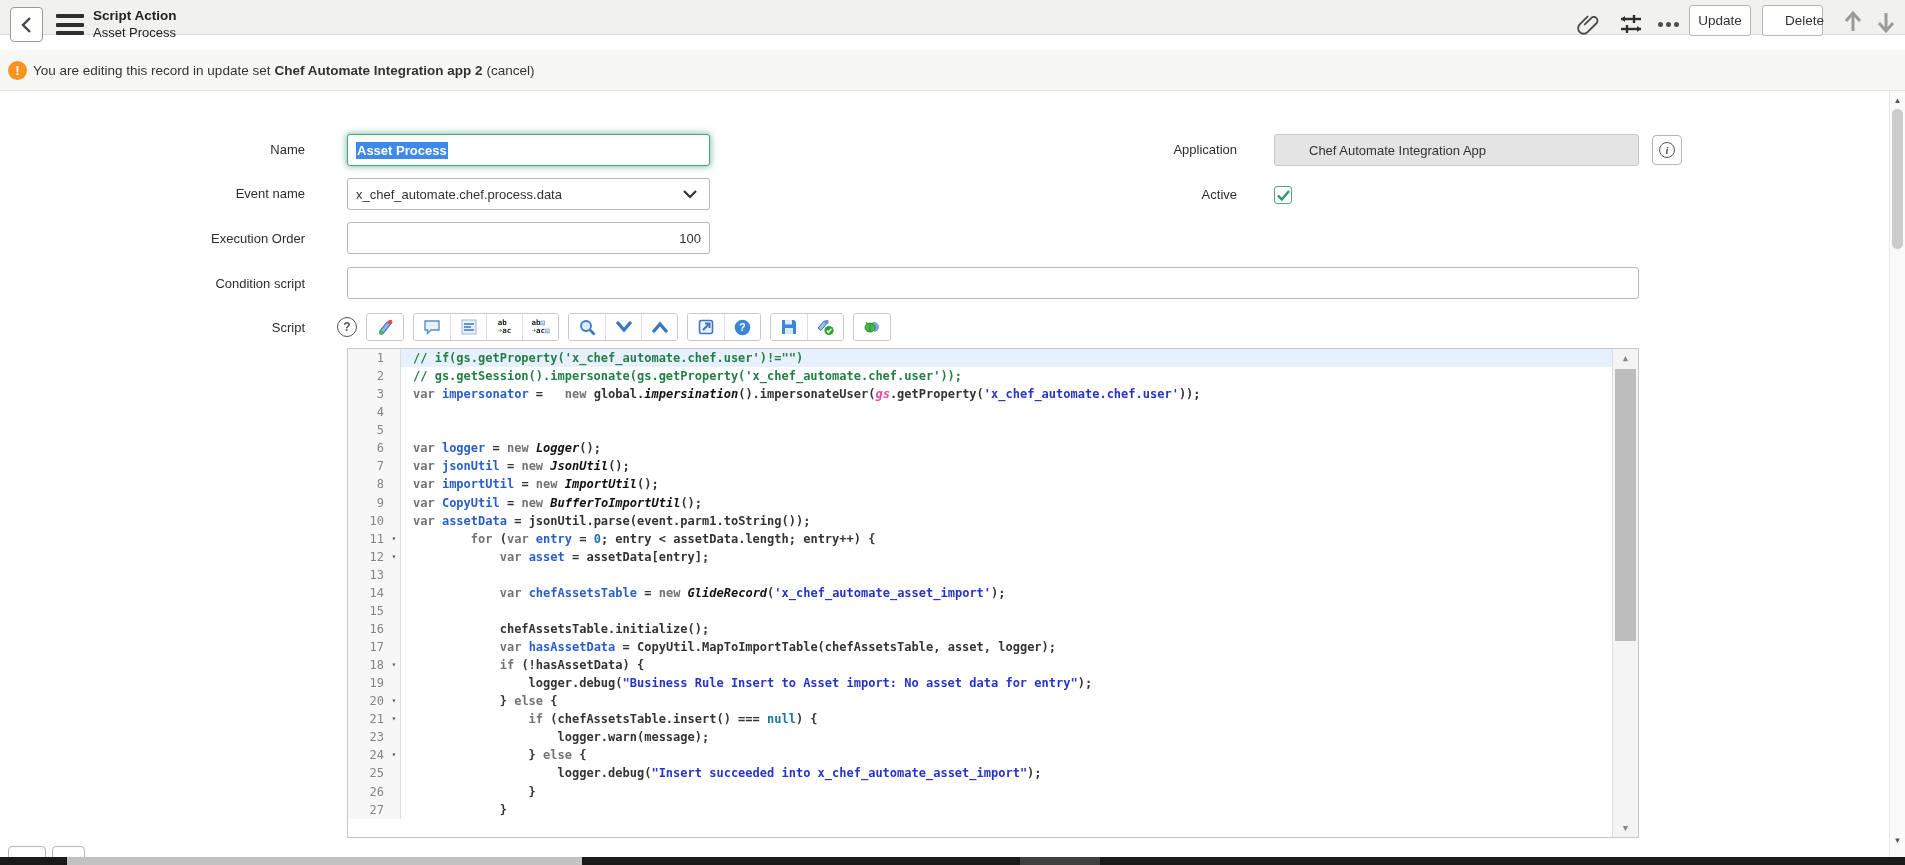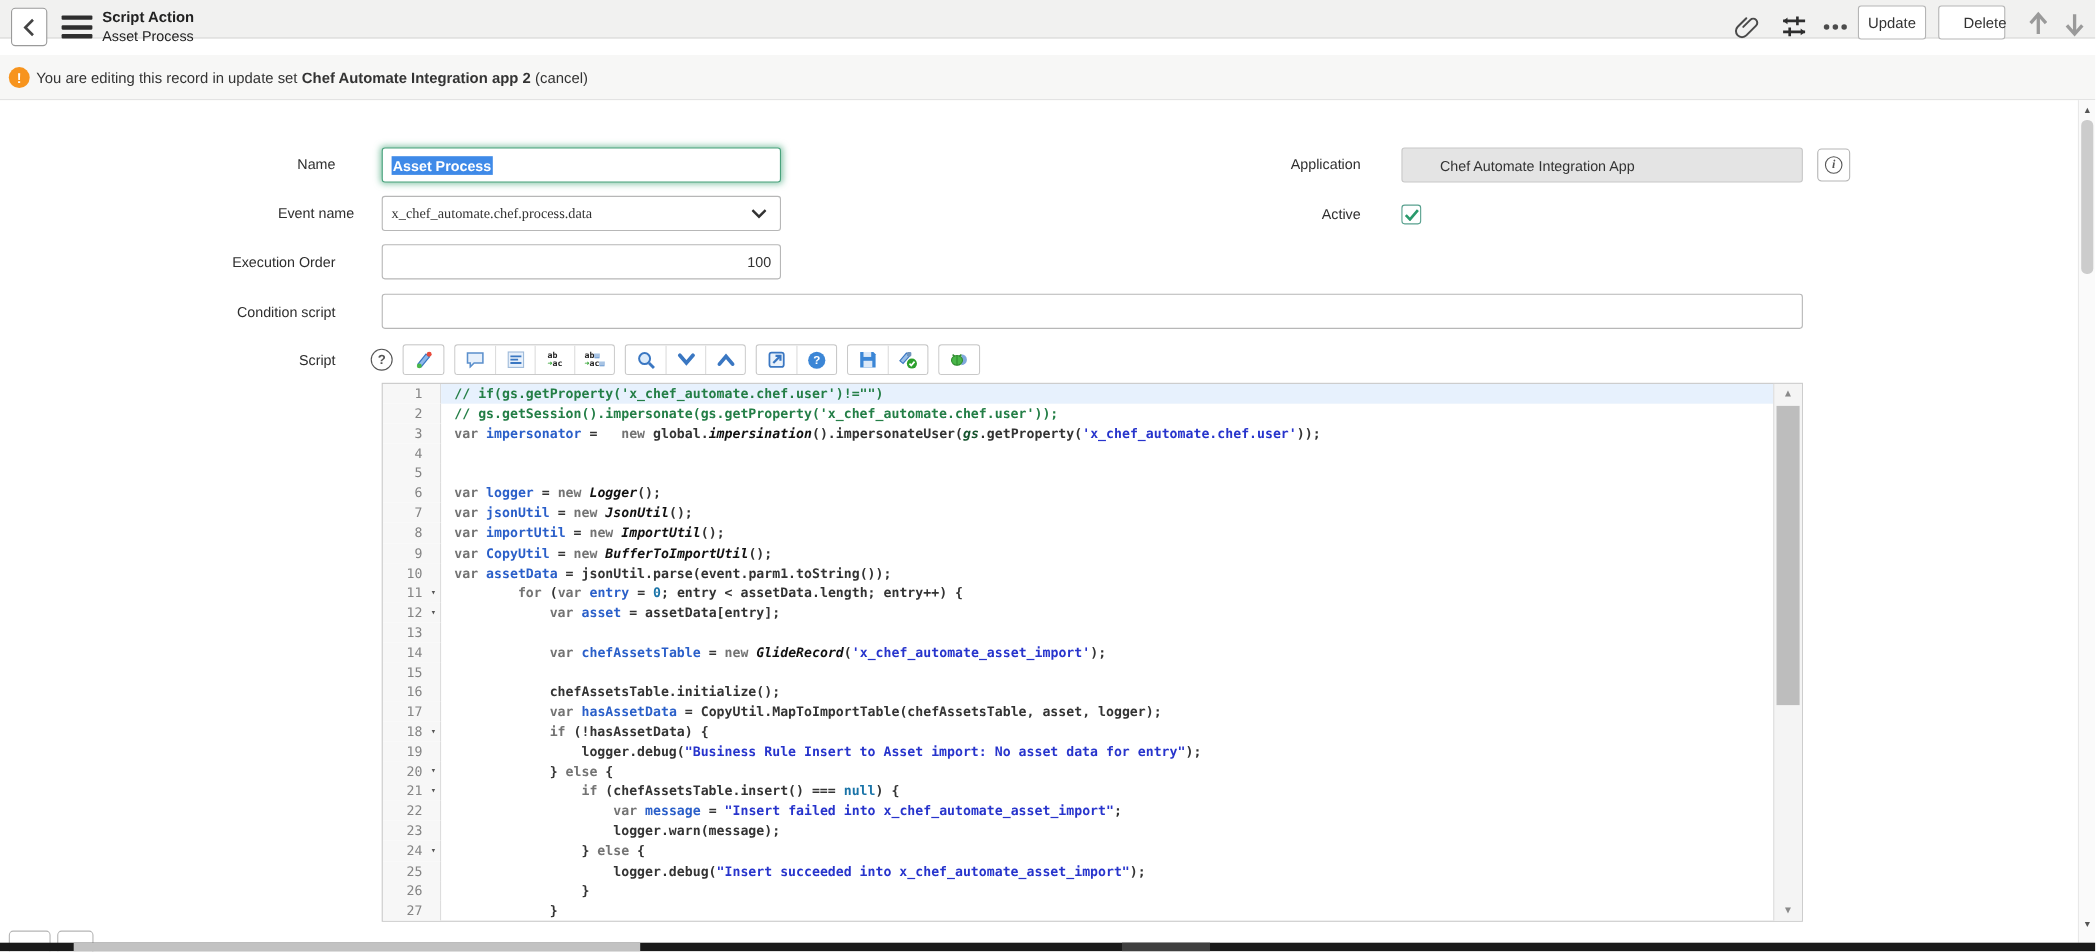--- a/index.html
+++ b/index.html
@@ -56,21 +56,21 @@
   .ed-num { flex:1; text-align:right; padding-right:4px; }
   .ed-fold { flex:0 0 12px; font-size:8px; color:#555; text-align:center; line-height:18px; }
   .ed-code { flex:1; white-space:pre; padding-left:12px; color:#333; }
   .ed-row.active .ed-code { background:#e7f1fd; }
   .tk-c { color:#237e46; }
   .tk-k { color:#737373; }
   .tk-v { color:#2a5fc9; }
   .tk-s { color:#2734cc; }
   .tk-a { color:#1a74a8; }
   .tk-d { color:#111; font-style:italic; }
-  .tk-g { color:#14532d; font-style:italic; }
+  .tk-g { color:#ec4899; font-style:italic; }
   .tk-p { color:#333; }
   .ed-scroll { position:absolute; top:0; right:0; width:26px; height:488px; background:#f4f4f4; border-left:1px solid #ddd; }
   .ed-sb-up, .ed-sb-down { position:absolute; left:0; width:25px; height:18px; display:flex; align-items:center; justify-content:center; font-size:9px; color:#8a8a8a; cursor:pointer; }
   .ed-sb-up { top:0; }
   .ed-sb-down { bottom:0; }
   .ed-sb-thumb { position:absolute; left:2px; top:20px; width:21px; height:272px; background:#bdbdbd; cursor:pointer; }
 
   
   .page-vscroll { position:absolute; right:0; top:91px; width:16px; height:766px; background:#fafafa; border-left:1px solid #e8e8e8; }
   .pv-up, .pv-down { position:absolute; left:0; width:15px; height:14px; display:flex; align-items:center; justify-content:center; font-size:8px; color:#555; cursor:pointer; }
@@ -143,30 +143,30 @@
   <div class="banner">
     <div class="warn-ic">!</div>
     <div class="banner-text">
       <span>You are editing this record in update set</span>
       <span class="bold">Chef Automate Integration app 2</span>
       <span style="cursor:pointer;">(cancel)</span>
     </div>
   </div>
 
   <div class="flabel" style="left:145px; top:142px;">Name</div>
-  <div class="flabel" style="left:162px; top:186px;">Event name</div>
+  <div class="flabel" style="left:145px; top:186px;">Event name</div>
   <div class="flabel" style="left:145px; top:231px;">Execution Order</div>
   <div class="flabel" style="left:145px; top:276px;">Condition script</div>
   <div class="flabel" style="left:145px; top:320px;">Script</div>
 
   <div class="finput focused" style="left:347px; top:134px; width:363px;">
     <span class="sel-text" style="font-weight:bold;">Asset Process</span>
   </div>
 
-  <div class="finput" style="left:347px; top:178px; width:363px;font-family:Liberation Serif, serif;">
+  <div class="finput" style="left:347px; top:178px; width:363px;">
     <span>x_chef_automate.chef.process.data</span>
     <svg class="select-chevron" width="14" height="10" viewBox="0 0 14 10">
         <polyline points="1,2 7,8 13,2" fill="none" stroke="#333" stroke-width="2.2"></polyline>
       </svg>
   </div>
 
   <div class="finput num-right" style="left:347px; top:222px; width:363px;">
     <span>100</span>
   </div>
 
@@ -428,27 +428,20 @@
         </div>
         <div class="ed-row">
           <div class="ed-gutter">
             <span class="ed-num">21</span>
             <span class="ed-fold">▾</span>
           </div>
           <div class="ed-code"><span class="tk-p">                </span><span class="tk-k">if</span><span class="tk-p"> (chefAssetsTable.insert() === </span><span class="tk-a">null</span><span class="tk-p">) {</span></div>
         </div>
         <div class="ed-row">
           <div class="ed-gutter">
-            <span class="ed-num">22</span>
-            <span class="ed-fold"></span>
-          </div>
-          <div class="ed-code"><span class="tk-p">                    </span><span class="tk-k">var</span><span class="tk-p"> </span><span class="tk-v">message</span><span class="tk-p"> = </span><span class="tk-s">"Insert failed into x_chef_automate_asset_import"</span><span class="tk-p">;</span></div>
-        </div>
-        <div class="ed-row">
-          <div class="ed-gutter">
             <span class="ed-num">23</span>
             <span class="ed-fold"></span>
           </div>
           <div class="ed-code"><span class="tk-p">                    logger.warn(message);</span></div>
         </div>
         <div class="ed-row">
           <div class="ed-gutter">
             <span class="ed-num">24</span>
             <span class="ed-fold">▾</span>
           </div>

